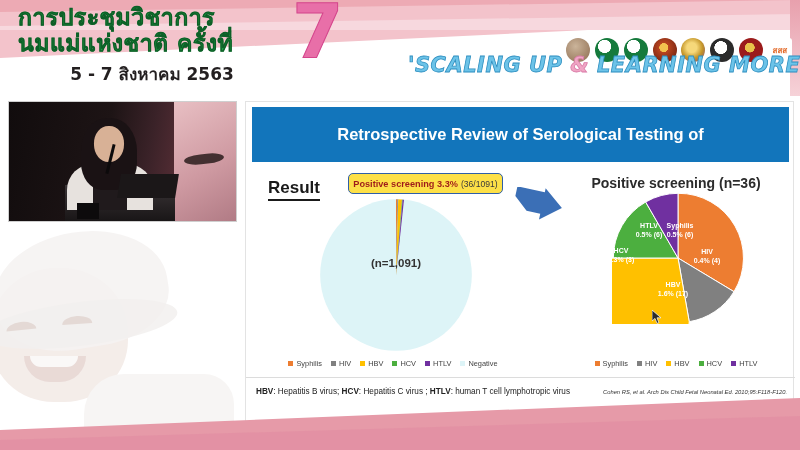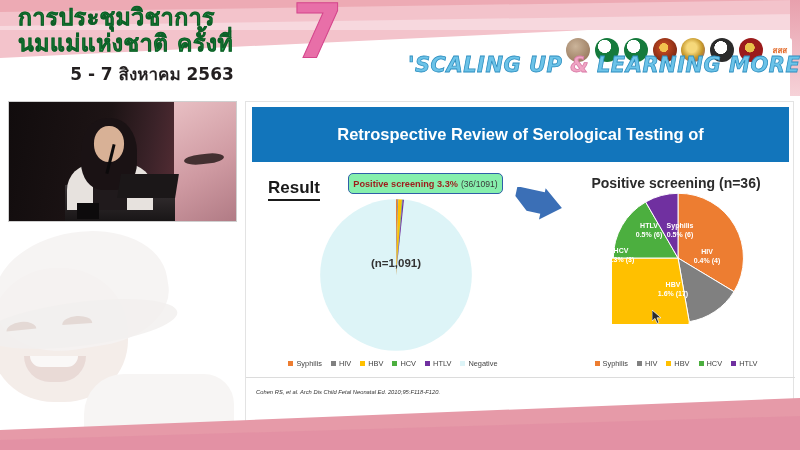--- a/index.html
+++ b/index.html
@@ -155,21 +155,21 @@
     display:flex; flex-direction:column; align-items:center; justify-content:center;
     font-size:16.5px; font-weight:bold; line-height:21px; text-align:center;
   }
   #result-label {
     position:absolute; left:22px; top:76px;
     font-size:17px; font-weight:bold; color:#1a1a1a;
     border-bottom:2px solid #1a1a1a; padding-bottom:1px;
   }
   #callout {
     position:absolute; left:102px; top:71px; width:155px; height:21px;
-    background:#86efac; border:1.4px solid #2f5fa8; border-radius:5px;
+    background:#fde047; border:1.4px solid #2f5fa8; border-radius:5px;
     display:flex; align-items:center; justify-content:center; gap:3px;
     font-size:9.2px; white-space:nowrap;
   }
   #callout .ca-main { font-weight:bold; color:#9e1b1b; }
   #callout .ca-sub { color:#3a3a3a; font-size:8.6px; }
 
   #blue-arrow {
     position:absolute; left:266px; top:85px; width:52px; height:46px;
   }
 
@@ -403,18 +403,19 @@
         <i class="sw" style="background:#4CAF3F"></i>
         <span>HCV</span>
       </span>
     <span class="lg">
         <i class="sw" style="background:#7030A0"></i>
         <span>HTLV</span>
       </span>
   </div>
 
   <div id="footnote">
+    <div id="fn-text"><b>HBV</b>: Hepatitis B virus; <b>HCV</b>: Hepatitis C virus ; <b>HTLV</b>: human T cell lymphotropic virus</div>
     <div id="fn-cite">Cohen RS, et al. Arch Dis Child Fetal Neonatal Ed. 2010;95:F118-F120.</div>
   </div>
 </div>
 
 <div id="bottom-pink"></div>
 <div id="bottom-pink-2"></div>
 
 </body></html>

